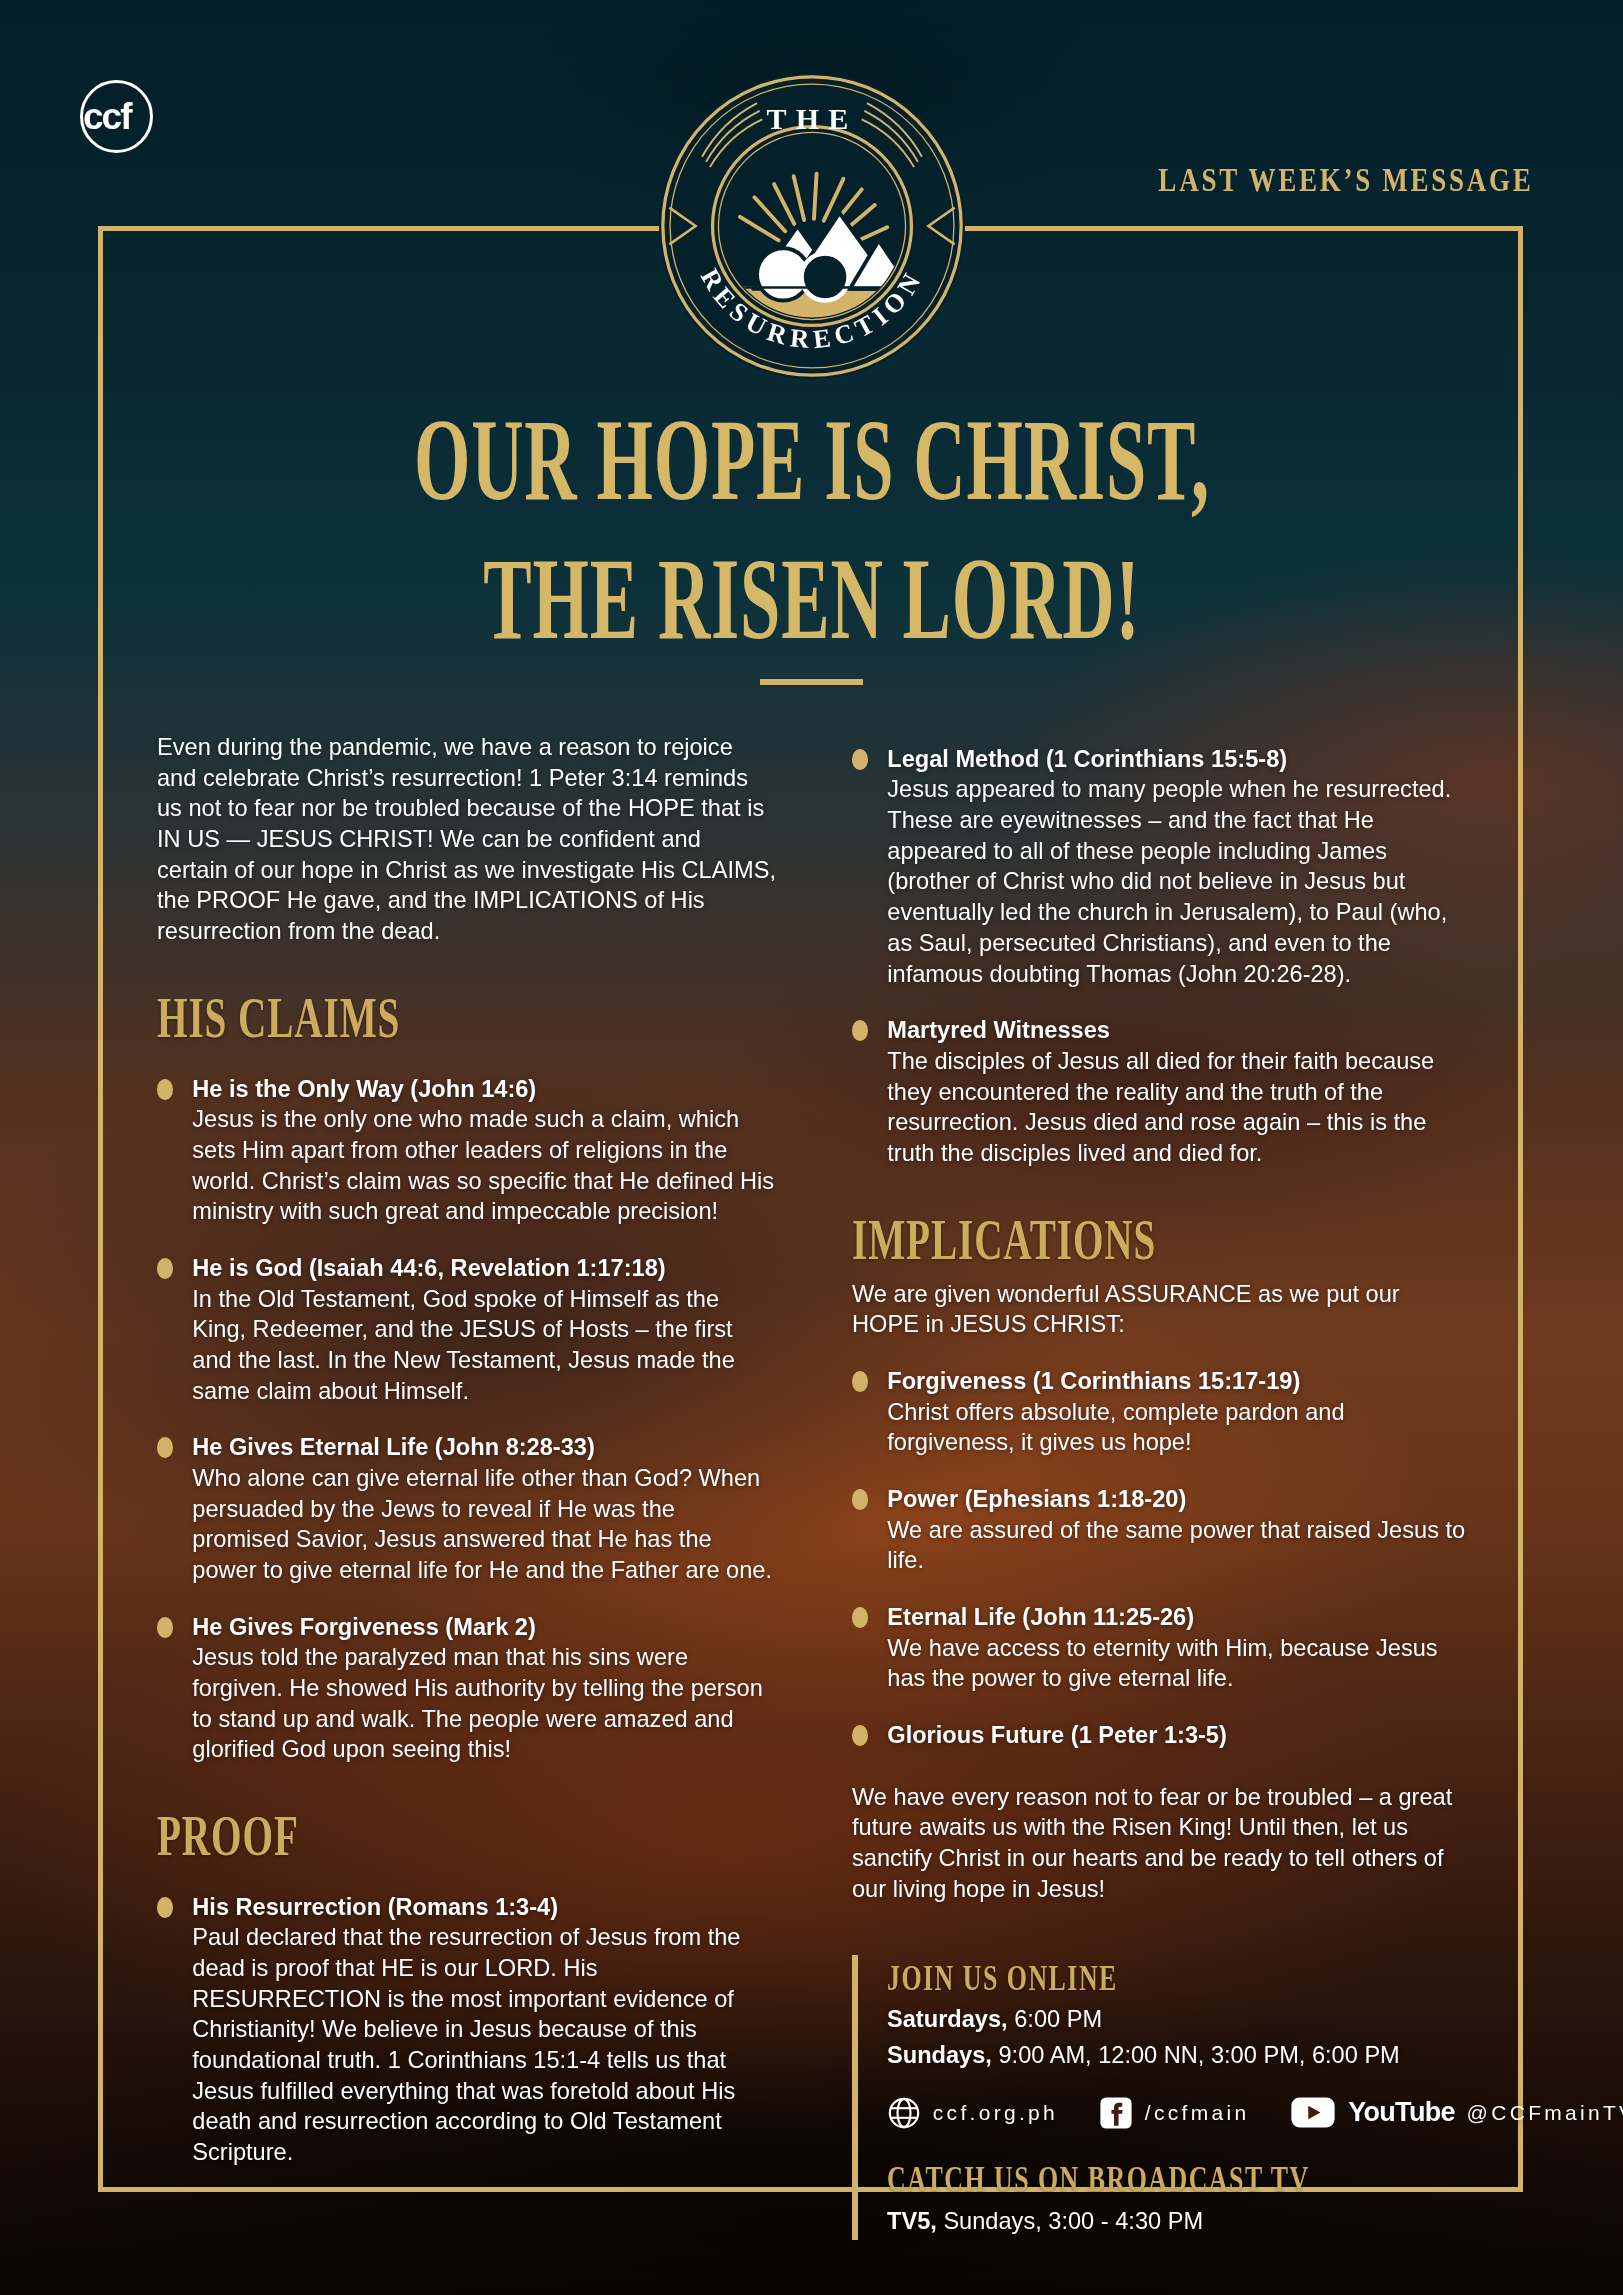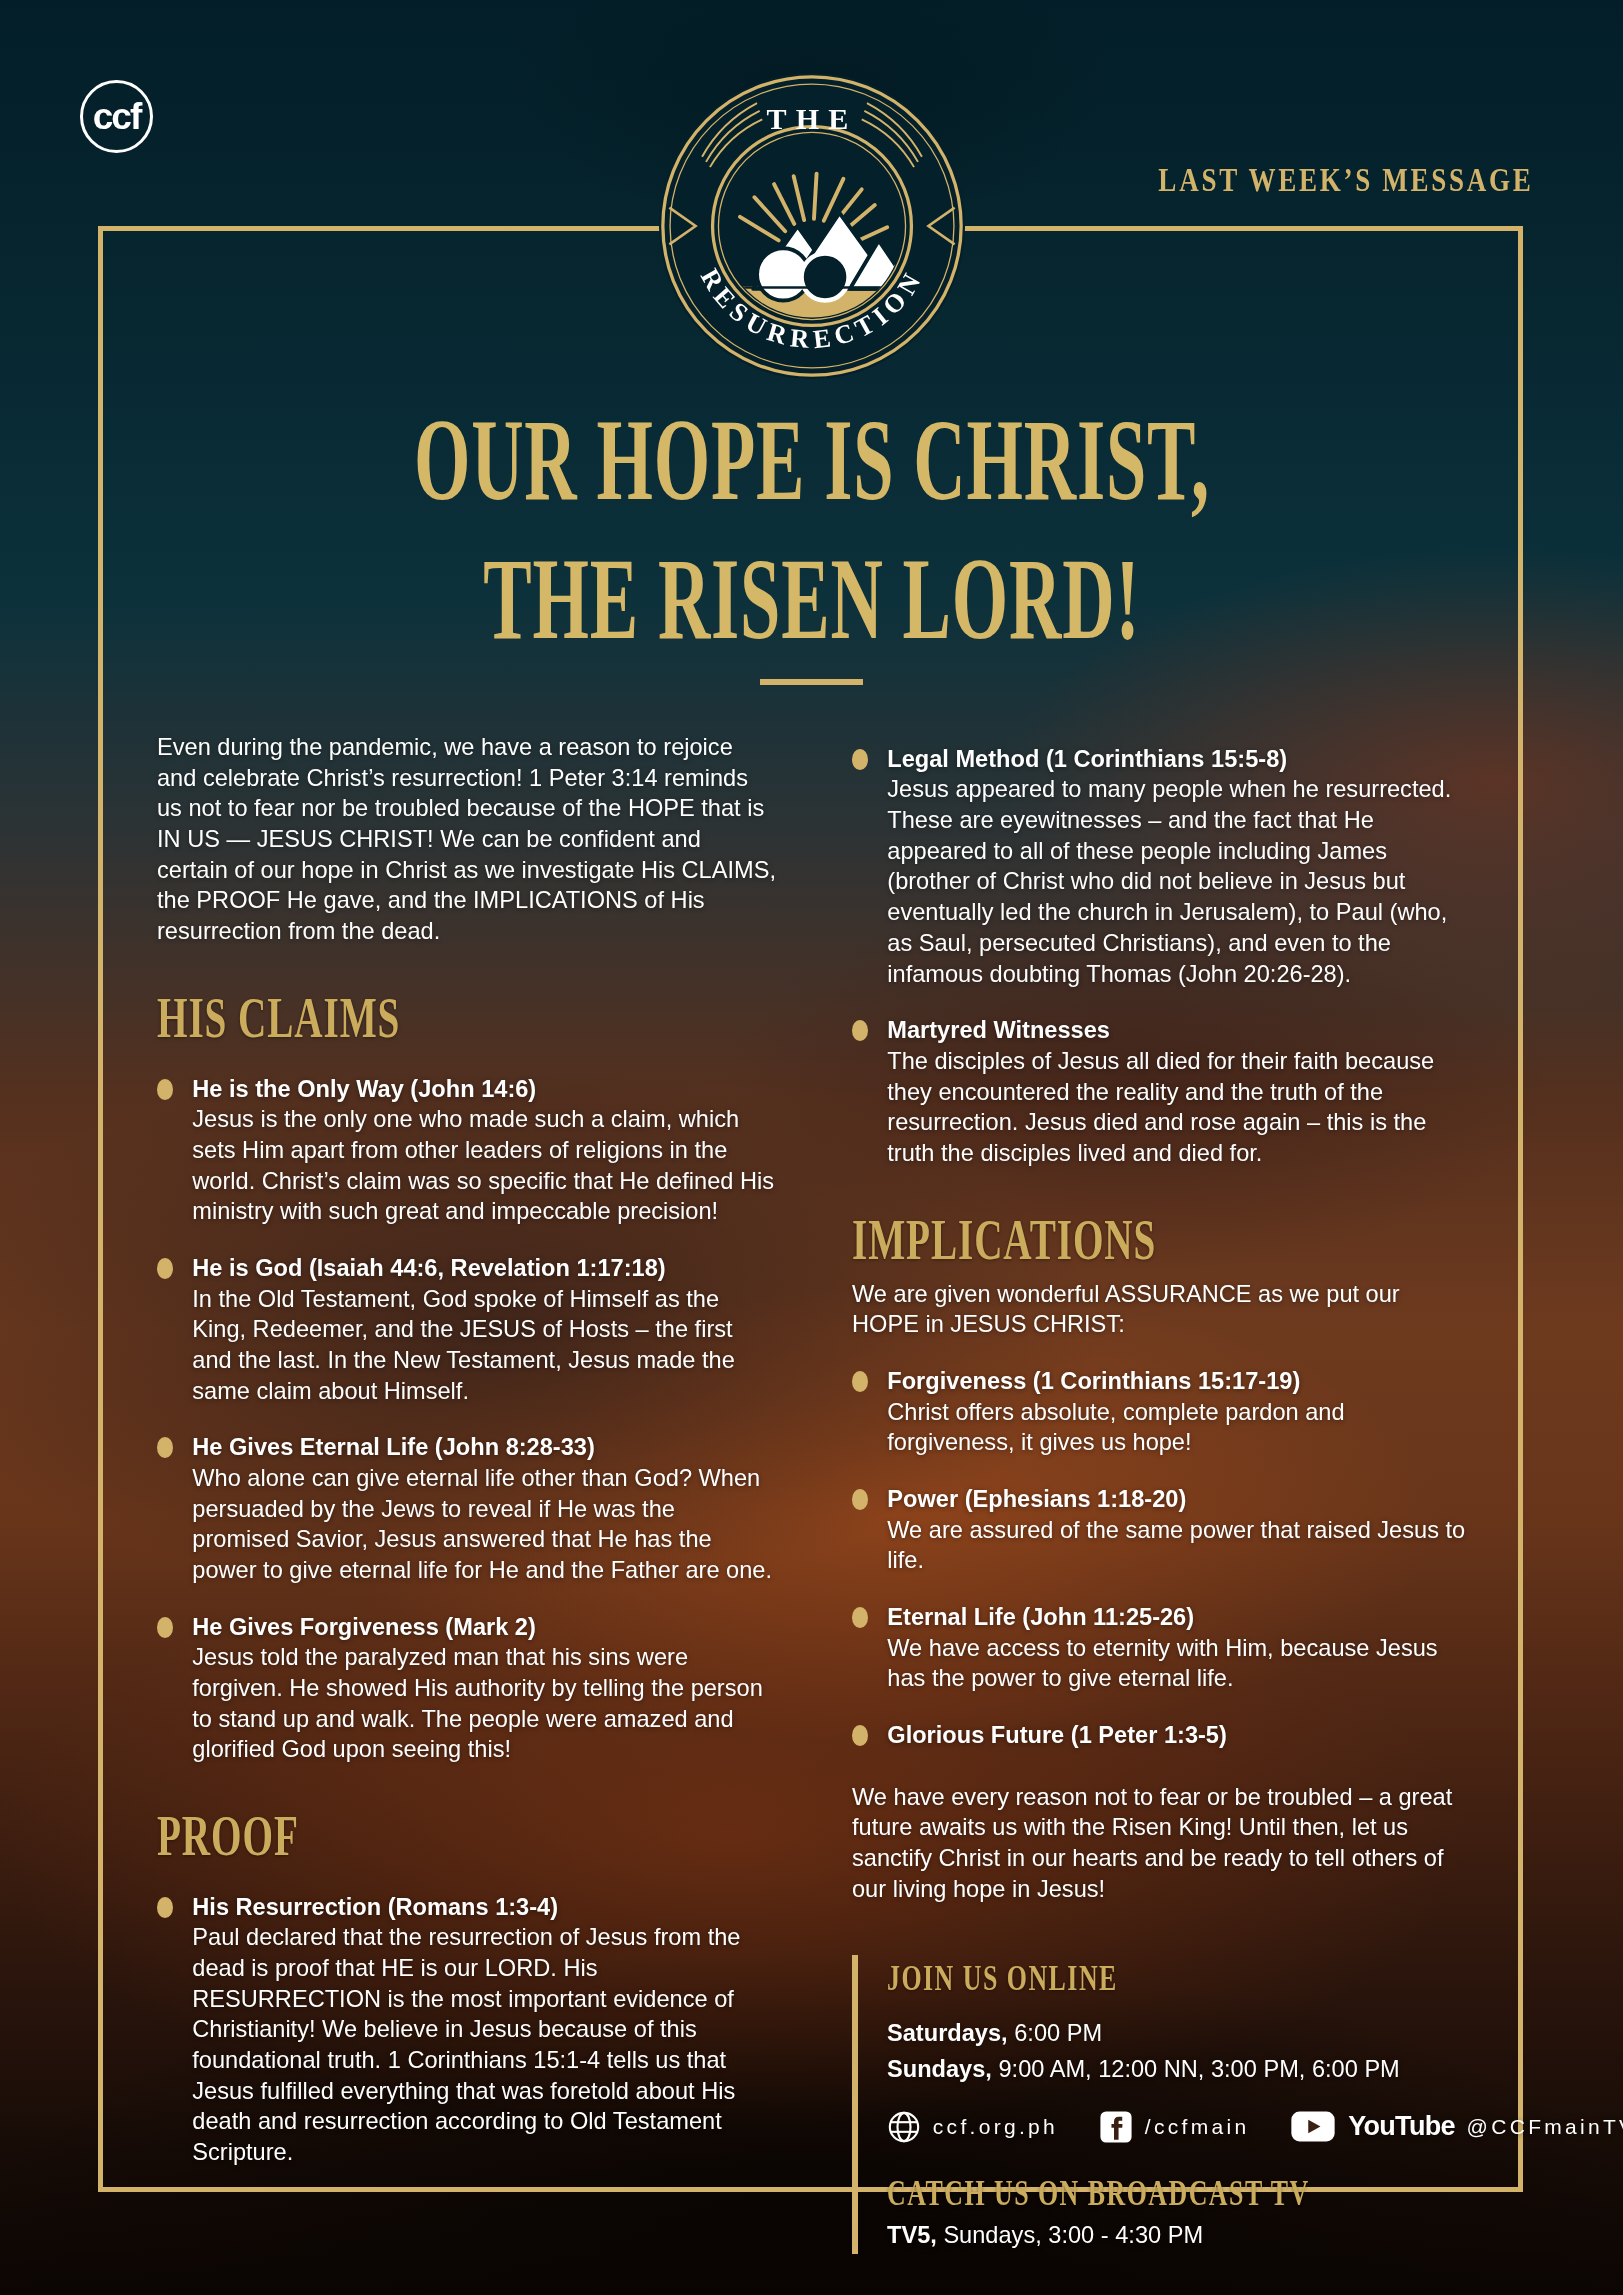--- a/index.html
+++ b/index.html
@@ -16,21 +16,21 @@
       radial-gradient(ellipse 982px 393px at 45% 80%, rgba(140,58,20,0.50), rgba(0,0,0,0) 75%),
       radial-gradient(ellipse 1047px 340px at 50% 97%, rgba(8,4,2,0.92), rgba(0,0,0,0) 80%),
       linear-gradient(180deg,#031e28 0%,#072731 14%,#0c313b 26%,#2c3335 36%,#55301e 48%,#6e3a1e 58%,#68351a 66%,#4a2413 76%,#2b150c 86%,#160b06 94%,#0b0503 100%);
   }
   .frame{
     position:absolute;left:98px;top:226px;width:1415px;height:1956px;
     border:5.9px solid #d3b269;pointer-events:none;
   }
   .logo{
     position:absolute;left:80px;top:80px;width:67px;height:67px;border-radius:50%;
-    border:3.9px solid #fff;display:flex;align-items:center;justify-content:center;
+    border:3.9px solid #fff;display:flex;align-items:center;
     font-weight:bold;font-size:37px;letter-spacing:-2px;color:#fff;
     font-family:"Liberation Sans",sans-serif;
   }
   .tag{
     position:absolute;right:90px;top:162px;color:#d3b269;
     font-family:"Liberation Serif",serif;font-weight:bold;font-size:33px;letter-spacing:3.3px;
     transform:scaleX(0.82);transform-origin:right center;white-space:nowrap;
   }
   .badge{position:absolute;left:655px;top:69px;width:314px;height:314px;}
   .title-wrap{position:absolute;left:0;right:0;top:390px;text-align:center;color:#d5b768;}
@@ -54,21 +54,21 @@
   .item-title{font-weight:bold;}
   .para{margin:0;}
   .closing{margin-top:31px;}
   .impl-intro{margin-top:9.2px;}
   .join{margin-top:51px;border-left:6.5px solid #d3b269;padding:3.9px 0 3.9px 29px;}
   .join-h{
     color:#cbab5c;font-family:"Liberation Serif",serif;font-weight:bold;font-size:35px;
     letter-spacing:2px;transform:scaleX(0.74);transform-origin:left center;white-space:nowrap;
     line-height:1.15;text-shadow:0 1.3px 3.9px rgba(0,0,0,0.4);
   }
-  .sched{margin-top:17px;line-height:1.5;}
+  .sched{margin-top:3px;line-height:1.5;}
   .sched b{font-weight:bold;}
   .links{display:flex;align-items:center;gap:41px;margin:22px 0 5.2px 0;}
   .link{display:flex;align-items:center;gap:11.8px;white-space:nowrap;}
   .link .lbl{font-size:21px;letter-spacing:3.3px;font-weight:500;}
   .yt-brand{font-size:27px;font-weight:bold;letter-spacing:-0.7px;}
   .icon-svg{display:block;}
   .broadcast-h{margin-top:30px;}
   .tv-line{margin-top:5.2px;}
 </style>
 </head>

